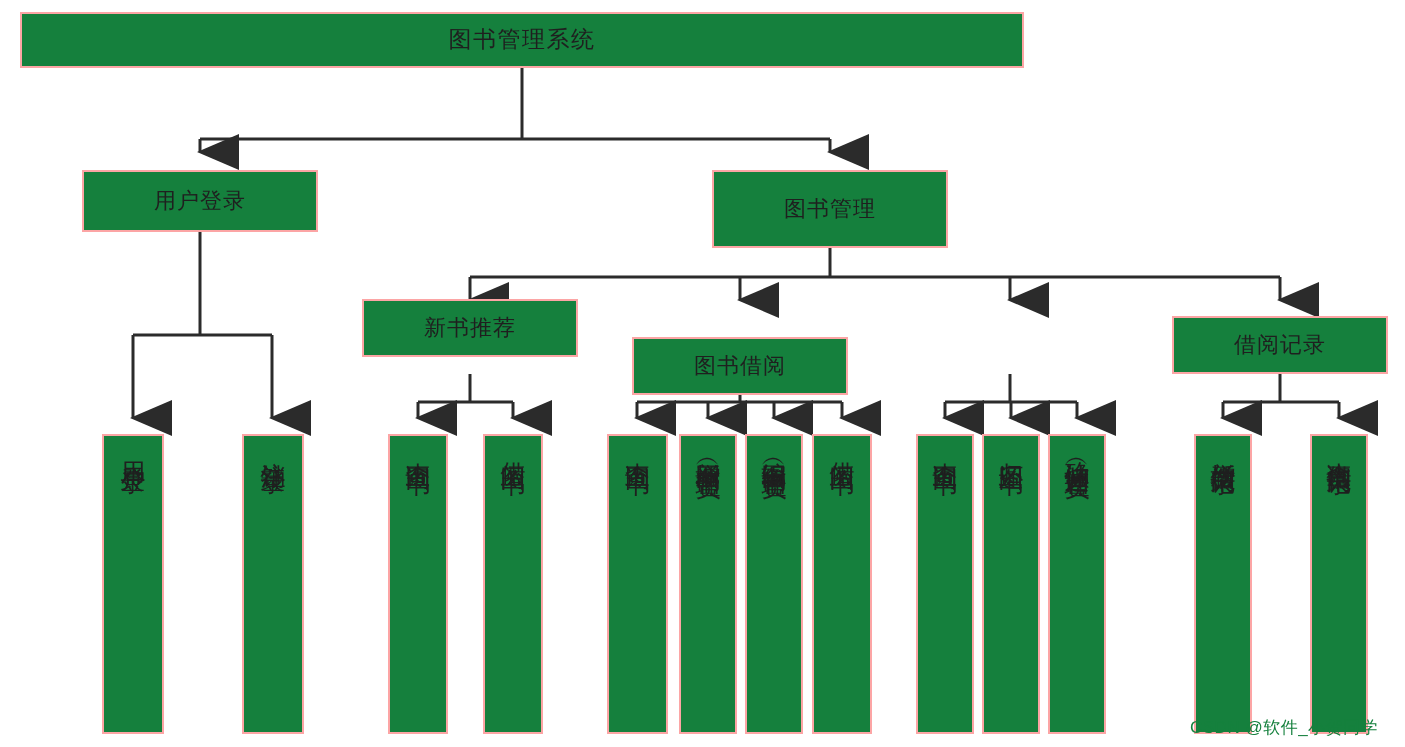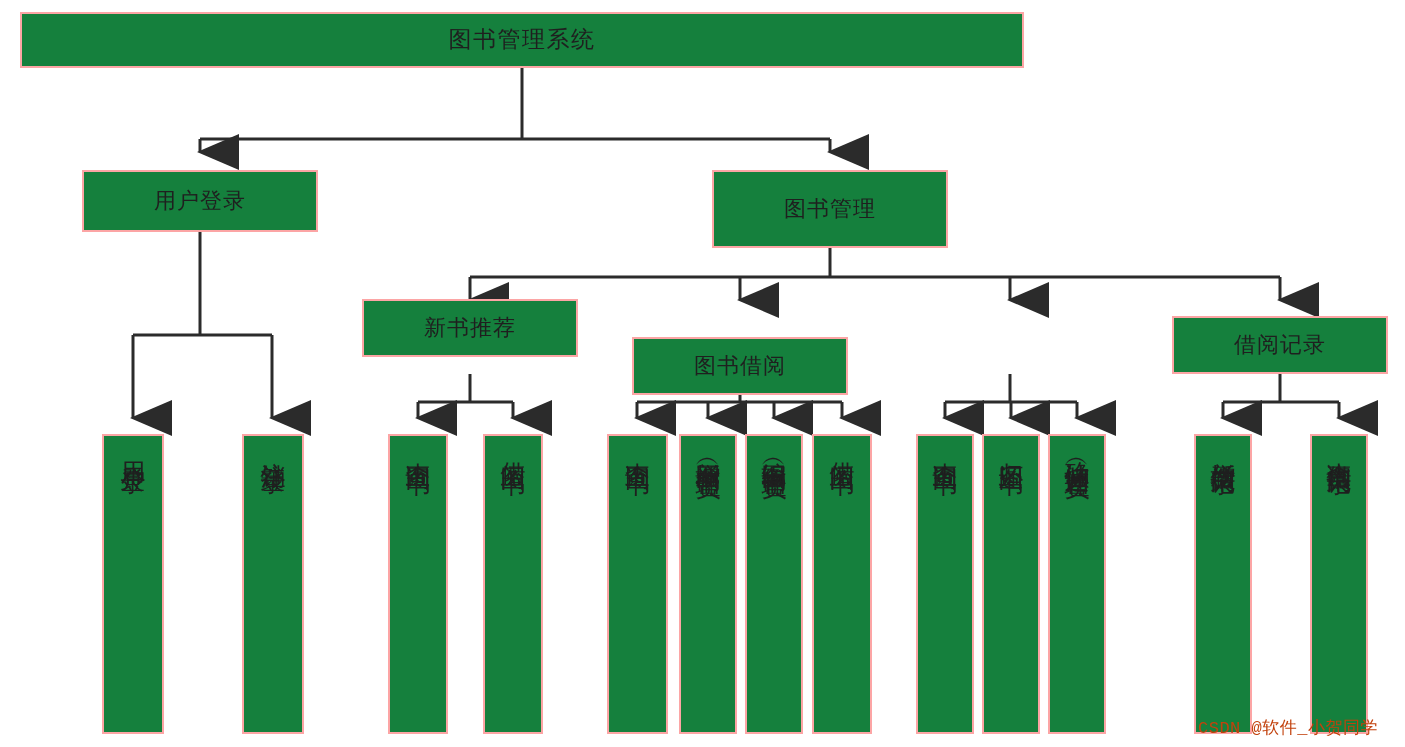--- a/index.html
+++ b/index.html
@@ -30,26 +30,25 @@
     text-orientation:upright;
     font-size:25px;
     letter-spacing:3px;
     line-height:1.0;
     white-space:pre;
   }
   .leaf.tall .label{font-size:25px;letter-spacing:2px;}
   svg.links{position:absolute;left:0;top:0;width:1405px;height:747px;pointer-events:none;}
   .watermark{
     position:absolute;
-    color:#c2410c;
+    color:#15803d;
     font-size:17px;
     letter-spacing:.5px;
     white-space:nowrap;
-    font-family:Liberation Mono, monospace;
-    margin-left:8px;
+    font-family:Liberation Sans, sans-serif;
   }
 </style>
 </head>
 <body>
 
 <div id="canvas">
 
   <svg class="links" viewBox="0 0 1405 747">
     <defs>
       <marker id="arrow" viewBox="0 0 12 14" refX="6" refY="13" markerWidth="12" markerHeight="14" orient="auto-start-reverse">

